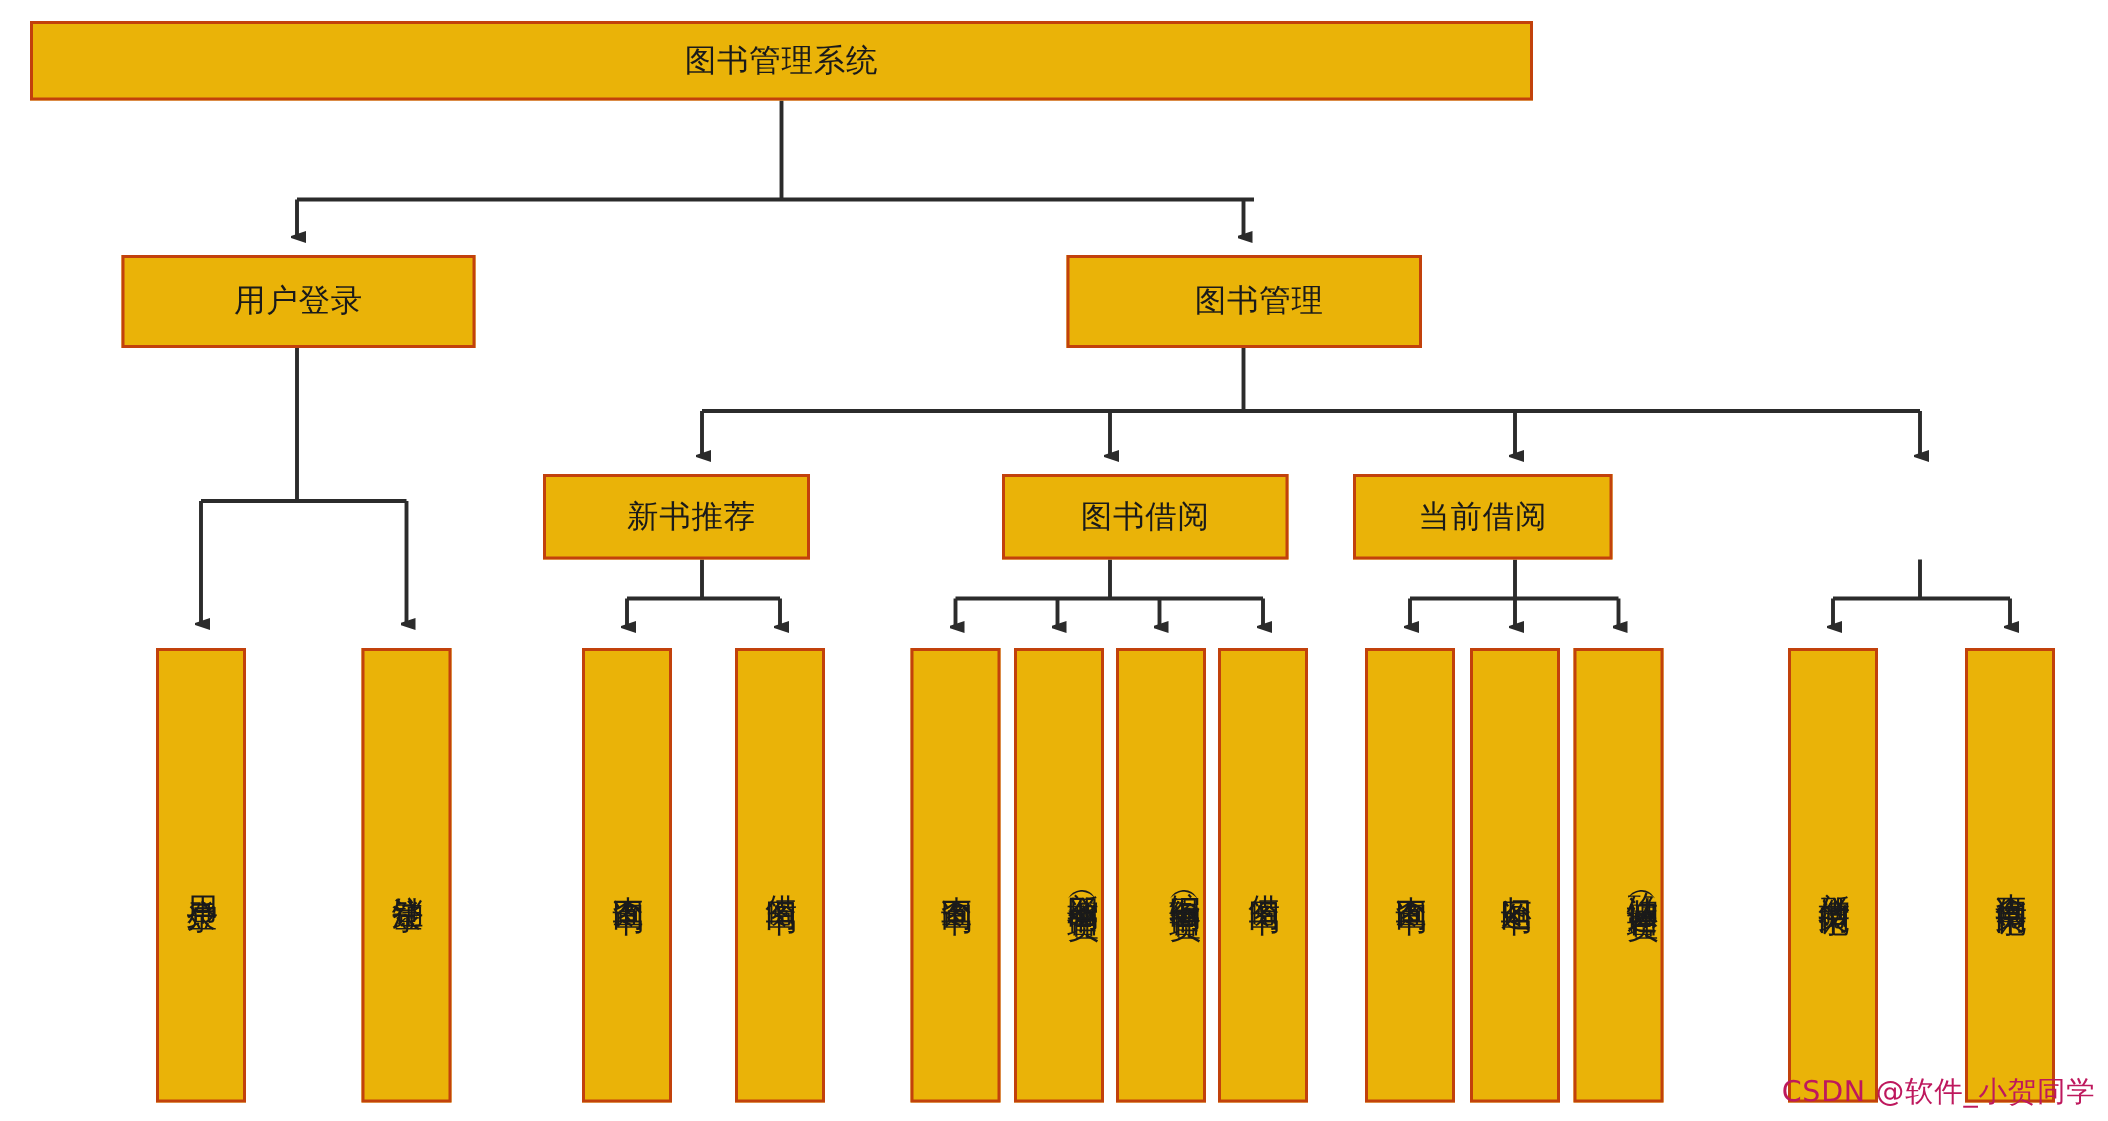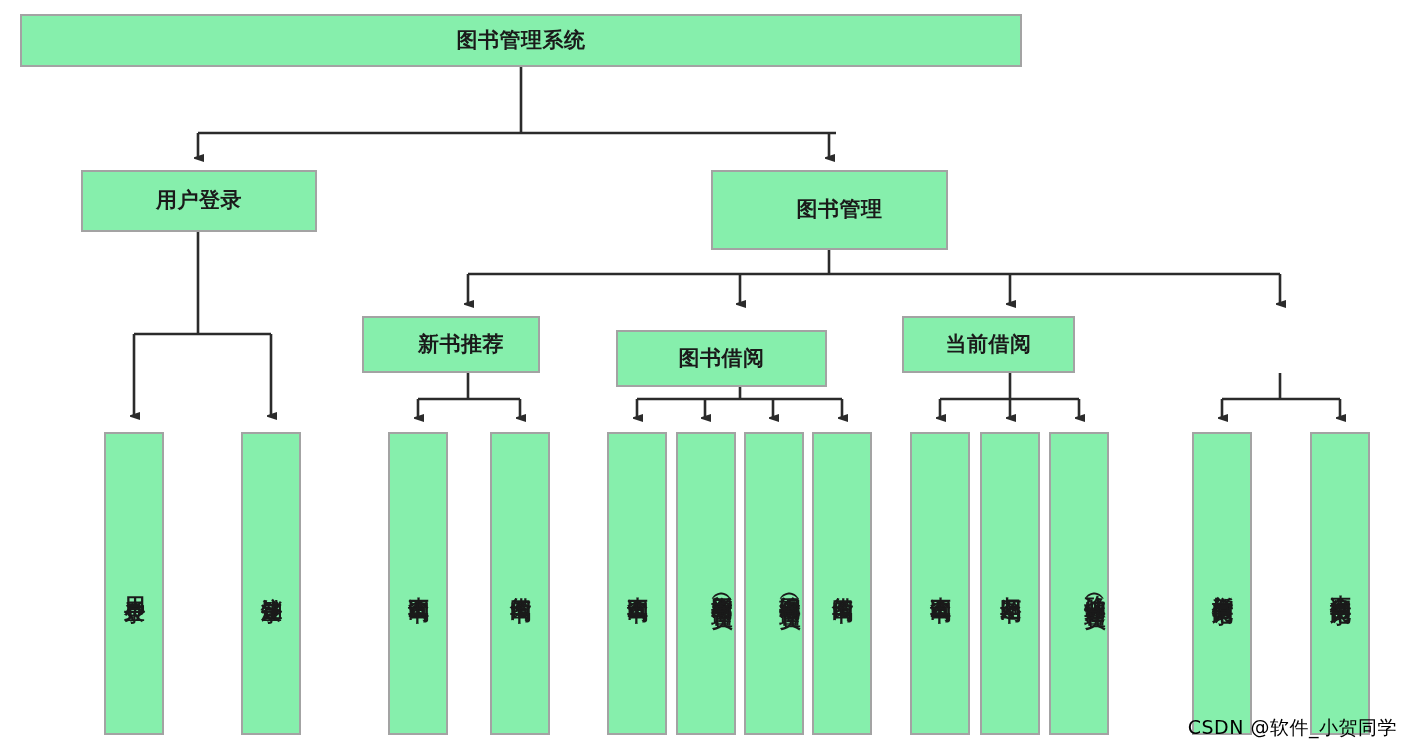--- a/index.html
+++ b/index.html
@@ -20,28 +20,27 @@
   #edge-layer {
     position: absolute;
     left: 0;
     top: 0;
     width: 1405px;
     height: 747px;
   }
   .node {
     position: absolute;
     box-sizing: border-box;
-    border: 2px solid #a3a3a3;
-    background: #86efac;
+    border: 2px solid #c2410c;
+    background: #eab308;
     display: flex;
     align-items: center;
     justify-content: center;
     color: #1a1a1a;
     z-index: 2;
-    font-weight: bold;
   }
   .node-h {
     font-size: 21px;
     line-height: 1.2;
     letter-spacing: 0.5px;
   }
   .node-v {
     writing-mode: vertical-rl;
     text-orientation: upright;
     font-size: 21px;
@@ -57,21 +56,21 @@
   }
   .node-v.align-mid {
     align-items: center;
     padding-top: 0;
   }
   #watermark {
     position: absolute;
     right: 8px;
     bottom: 6px;
     font-size: 19px;
-    color: #000000;
+    color: #be185d;
     z-index: 5;
     white-space: nowrap;
     letter-spacing: 0.5px;
   }
 </style>
 </head>
 <body>
 
 <div id="diagram-root">
 
@@ -126,29 +125,29 @@
   </svg>
 
   <div class="node node-h" style="left:20px; top:14px; width:1002px; height:53px;">
     <span>图书管理系统</span>
   </div>
 
   <div class="node node-h" style="left:81px; top:170px; width:236px; height:62px;">
     <span>用户登录</span>
   </div>
 
-  <div class="node node-h" style="left:711px; top:170px; width:237px; height:80px;padding-left:20px;">
+  <div class="node node-h" style="left:711px; top:170px; width:237px; height:62px;padding-left:20px;">
     <span>图书管理</span>
   </div>
 
   <div class="node node-h" style="left:362px; top:316px; width:178px; height:57px;padding-left:20px;">
     <span>新书推荐</span>
   </div>
 
-  <div class="node node-h" style="left:616px; top:316px; width:211px; height:57px;margin-top:14px;">
+  <div class="node node-h" style="left:668px; top:316px; width:191px; height:57px;">
     <span>图书借阅</span>
   </div>
 
   <div class="node node-h" style="left:902px; top:316px; width:173px; height:57px;">
     <span>当前借阅</span>
   </div>
 
 
   <div class="node node-v align-mid" style="left:104px; top:432px; width:60px; height:303px;">
     <span>用户登录</span>

